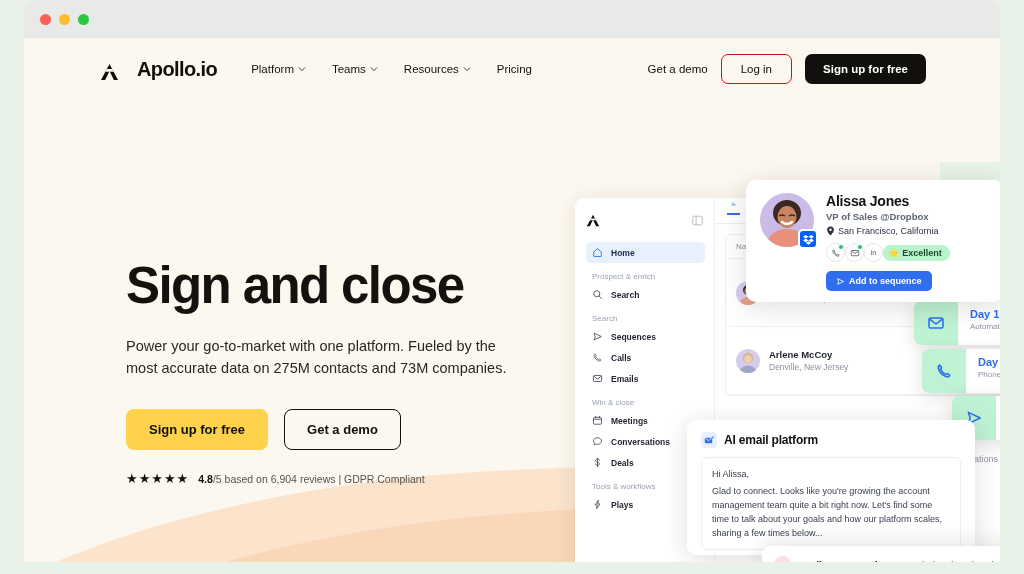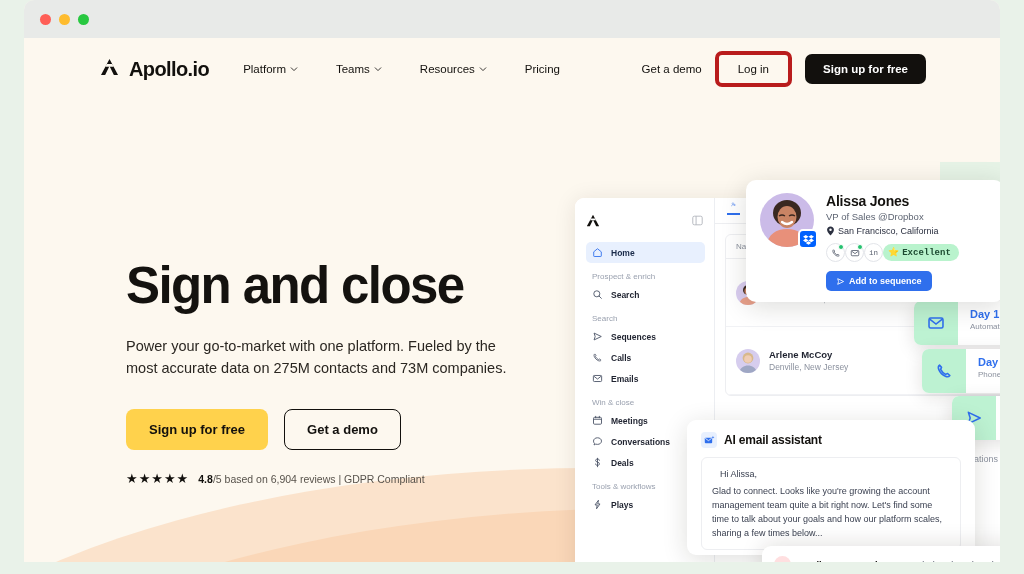--- a/index.html
+++ b/index.html
@@ -46,35 +46,35 @@
   .green-edge {
     position: absolute; right: 0; top: 124px; width: 60px; height: 400px;
     background: #e6f3e6;
   }
 
   
   nav {
     position: relative; z-index: 20; height: 62px;
     display: flex; align-items: center; padding: 0 74px 0 76px;
   }
-  .logo { display: flex; align-items: flex-start; gap: 10px; margin-right: 34px; }
+  .logo { display: flex; align-items: flex-end; gap: 18px; margin-right: 34px; }
   .logo-mark { width: 19px; height: 18px; }
   .logo-text {
     font-size: 20px; font-weight: 700; letter-spacing: -0.6px; color: #12100d;
   }
-  .nav-links { display: flex; align-items: center; gap: 38px; }
+  .nav-links { display: flex; align-items: center; gap: 26px; }
   .nav-link {
     font-size: 11.5px; color: #12100d; display: flex; align-items: center; gap: 4px;
     cursor: pointer;
   }
   .chev { width: 8px; height: 8px; opacity: .85; }
   .nav-right { margin-left: auto; display: flex; align-items: center; gap: 13px; }
   .link-plain { font-size: 11.5px; color: #12100d; cursor: pointer; }
   .btn-outline {
-    font-size: 11.5px; color: #12100d; border: 4px solid #b91c1c; border-radius: 7px;
+    font-size: 11.5px; color: #12100d; border: 1px solid #b91c1c; border-radius: 7px;
     padding: 8px 19px; background: transparent; cursor: pointer;
     font-family: inherit;
   }
   .btn-dark {
     font-size: 11.5px; color: #fff; background: #12100d; border: none;
     border-radius: 7px; padding: 9px 18px; font-weight: 700; cursor: pointer;
     font-family: inherit;
   }
 
   
@@ -167,26 +167,26 @@
     width: 54px; height: 54px; border-radius: 50%; flex: none; position: relative;
     overflow: visible;
   }
   .big-av .ring { width: 54px; height: 54px; border-radius: 50%; overflow: hidden; }
   .dbx-badge {
     position: absolute; right: -4px; bottom: -2px; width: 20px; height: 20px;
     background: #0061fe; border-radius: 5px; display: flex;
     align-items: center; justify-content: center; border: 2px solid #fff;
   }
   .cc-name { font-size: 14px; font-weight: 700; color: #14120f; letter-spacing: -.2px; }
-  .cc-role { font-size: 9.5px; color: #5d6472; margin-top: 2px; }
+  .cc-role { font-size: 9.5px; color: #5d6472; margin-top: 2px; font-weight: bold; }
   .cc-loc {
     font-size: 9px; color: #2b3040; margin-top: 4px;
     display: flex; align-items: center; gap: 3px;
   }
-  .chips { display: flex; align-items: center; margin-top: 7px; font-family: Liberation Mono, monospace; }
+  .chips { display: flex; align-items: center; margin-top: 7px; }
   .chip-circle {
     width: 19px; height: 19px; border-radius: 50%; border: 1px solid #e2e4e9;
     display: flex; align-items: center; justify-content: center;
     font-size: 7.5px; color: #5d6472; position: relative; cursor: pointer;
   }
   .chip-dot {
     position: absolute; right: 0px; top: 0px; width: 6px; height: 6px;
     border-radius: 50%; background: #25c16f; border: 1px solid #fff;
   }
   .chip-excellent {
@@ -227,21 +227,21 @@
   .ai-head { display: flex; align-items: center; gap: 7px; }
   .ai-ico {
     width: 16px; height: 16px; border-radius: 4px; background: #e8f0fe;
     display: flex; align-items: center; justify-content: center; color: #2f6fed;
   }
   .ai-title { font-size: 12px; font-weight: 700; color: #14120f; letter-spacing: -.2px; }
   .ai-body {
     margin-top: 9px; border: 1px solid #edeef1; border-radius: 6px;
     padding: 9px 10px; font-size: 9px; line-height: 14px; color: #3b4151;
   }
-  .ai-body .greet { margin-bottom: 3px; margin-left: 8px; }
+  .ai-body .greet { margin-bottom: 3px; }
 
   
   .conv {
     position: absolute; z-index: 50; left: 738px; top: 508px;
     width: 286px; height: 66px; background: #fff; border-radius: 9px 0 0 0;
     box-shadow: 0 -2px 22px rgba(30,25,15,.13); padding: 10px 12px;
     overflow: hidden;
   }
   .conv-head { display: flex; align-items: center; gap: 7px; }
   .conv-ic {
@@ -564,21 +564,21 @@
 
       <div class="ai-card">
         <div class="ai-head">
           <span class="ai-ico">
             <svg width="11" height="11" viewBox="0 0 14 14">
               <rect x="1" y="3.4" width="9.4" height="7" rx="1.2" fill="#2f6fed"></rect>
               <path d="M1.6 4.2 L5.7 7.2 L9.8 4.2" fill="none" stroke="#fff" stroke-width="1"></path>
               <path d="M11.4 1 L11.9 2.4 L13.3 2.9 L11.9 3.4 L11.4 4.8 L10.9 3.4 L9.5 2.9 L10.9 2.4 Z" fill="#2f6fed"></path>
             </svg>
           </span>
-          <span class="ai-title">AI email assistant</span>
+          <span class="ai-title">AI email platform</span>
         </div>
         <div class="ai-body">
           <div class="greet">Hi Alissa,</div>
           <div>Glad to connect. Looks like you're growing the account management team quite a bit right now. Let's find some time to talk about your goals and how our platform scales, sharing a few times below...</div>
         </div>
       </div>
 
       <div class="conv">
         <div class="conv-head">
           <span class="conv-ic">

